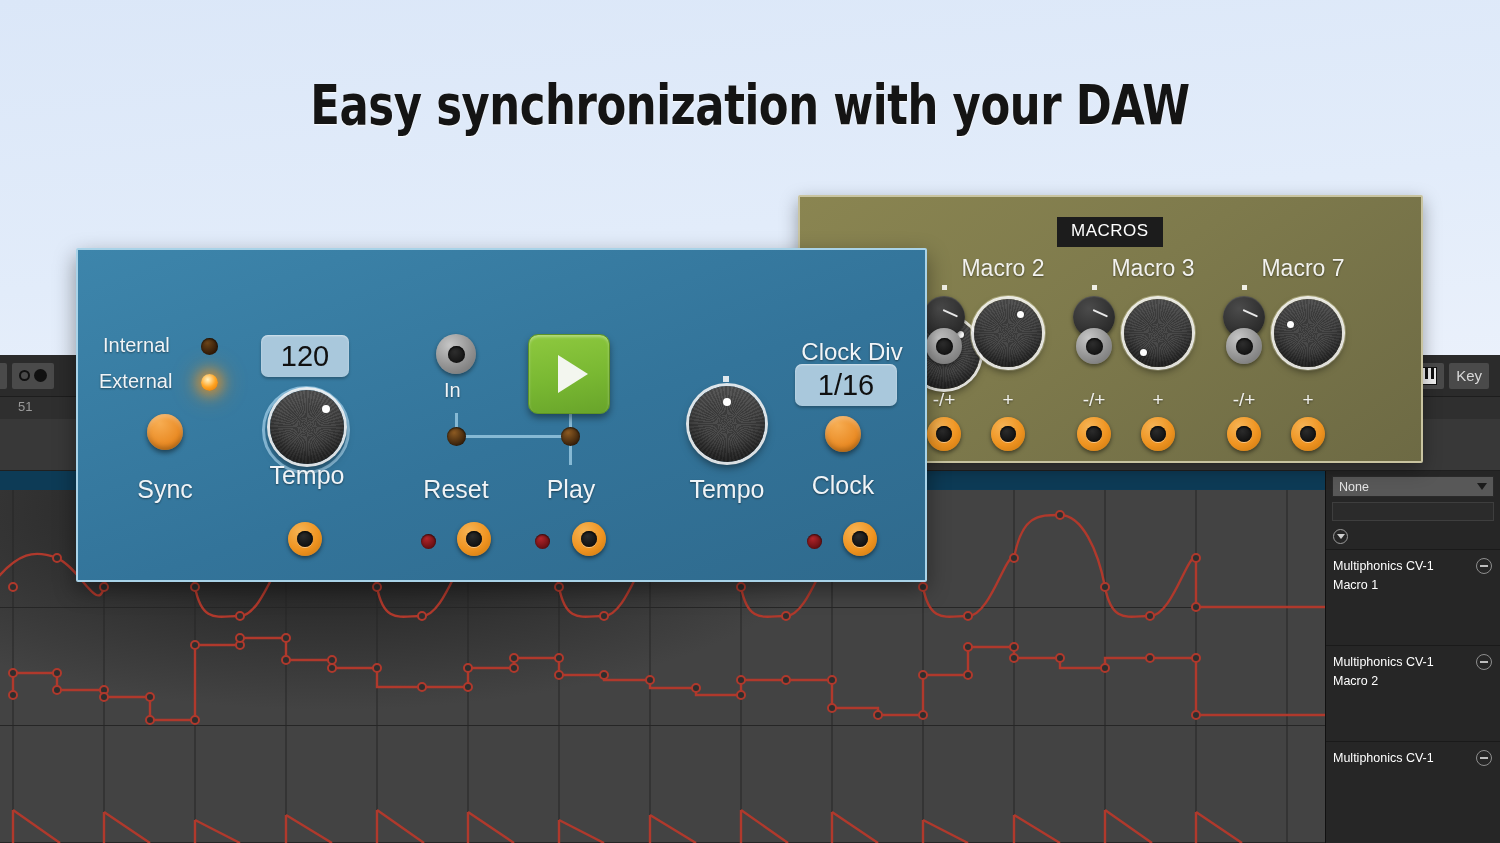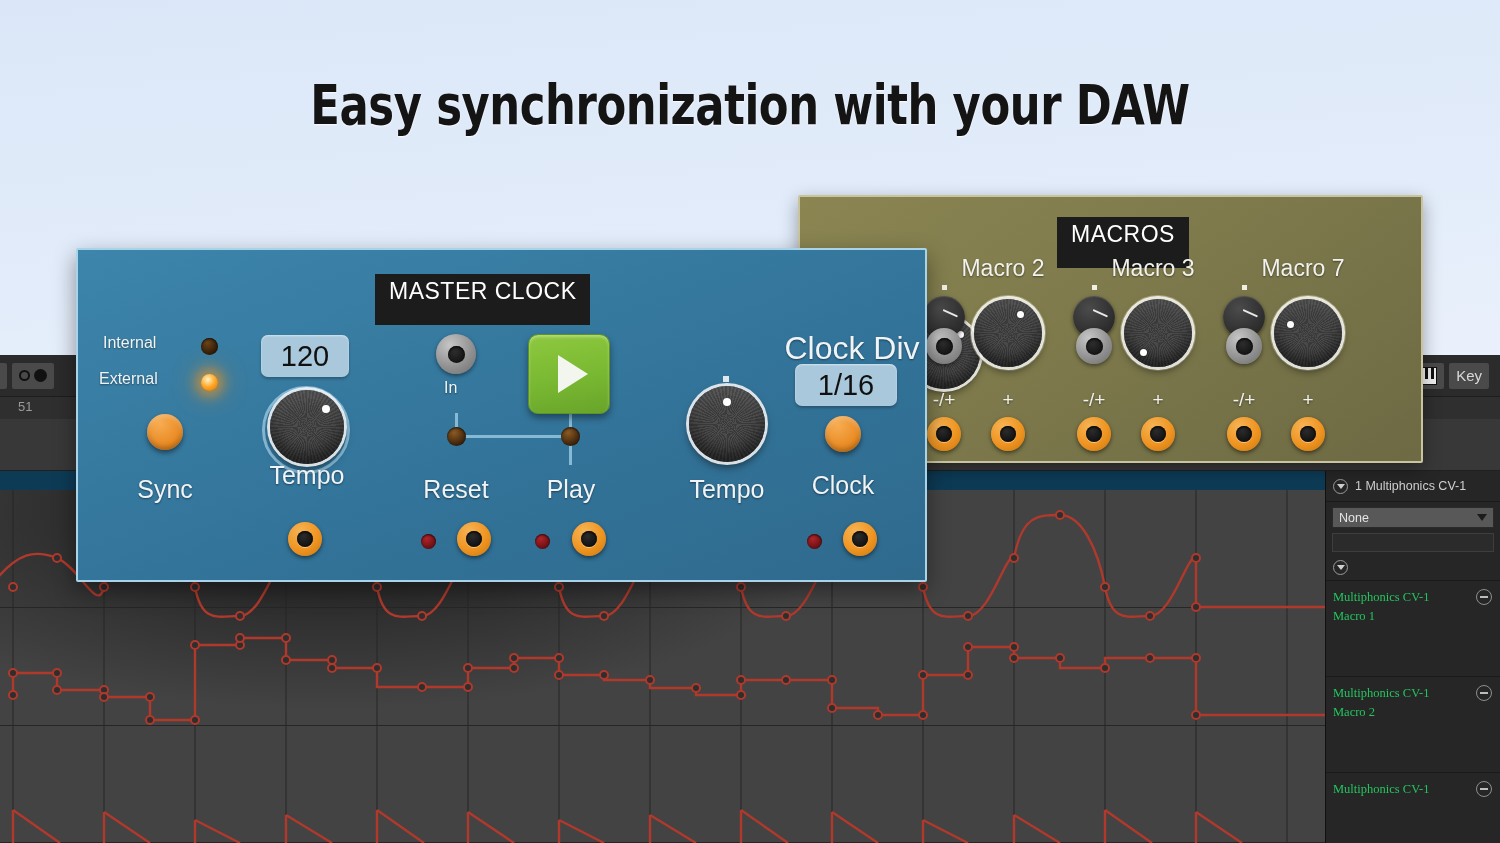--- a/index.html
+++ b/index.html
@@ -88,21 +88,21 @@
   }
   .caret-dn { border-left: 5px solid transparent; border-right: 5px solid transparent; border-top: 7px solid #1b1b1b; }
   .tp-field {
     margin: 5px 6px 0 6px; height: 19px; background: #2b2b2b; border: 1px solid #3e3e3e;
   }
   .tp-expand { padding: 8px 7px 5px 7px; }
   .tp-lane {
     border-top: 1px solid #1a1a1a; height: 96px; padding: 7px 7px 0 7px;
     position: relative;
   }
-  .tp-lane-txt { color: #22c55e; font-size: 12.5px; line-height: 19px; font-family: Liberation Serif, serif; }
+  .tp-lane-txt { color: #ffffff; font-size: 12.5px; line-height: 19px; }
   .minus-circ {
     position: absolute; right: 8px; top: 8px; width: 16px; height: 16px; border-radius: 50%;
     border: 1.5px solid #8e8e8e; display: flex; align-items: center; justify-content: center;
   }
   .minus-circ:after { content:""; width: 8px; height: 1.6px; background: #bdbdbd; }
 
   
   #headline {
     position: absolute; left: 0; top: 72px; width: 1500px; text-align: center;
     font-size: 56px; font-weight: 700; color: #141414; letter-spacing: -0.5px;
@@ -112,22 +112,22 @@
   }
 
   
   #macros {
     position: absolute; left: 798px; top: 195px; width: 625px; height: 268px;
     background: linear-gradient(145deg, #8a8551 0%, #7e7a4c 45%, #6d6a44 100%);
     border: 2px solid #c9c4a0; border-radius: 2px;
     box-shadow: 0 6px 18px rgba(0,0,0,0.35);
   }
   .badge {
-    position: absolute; background: #1c1c1c; color: #fff; font-size: 23px;
-    padding: 4px 14px 20px 14px; letter-spacing: 0.5px;
+    position: absolute; background: #1c1c1c; color: #fff; font-size: 17px;
+    padding: 4px 14px 6px 14px; letter-spacing: 0.5px;
   }
   .macro-col { position: absolute; top: 58px; width: 160px; }
   .macro-name {
     text-align: center; color: #f2f2ee; font-size: 23px;
     text-shadow: 0 1px 2px rgba(0,0,0,0.45); margin-bottom: 2px;
   }
   .macro-row { position: relative; height: 82px; }
 
   
   .knob-sm {
@@ -190,21 +190,21 @@
   }
 
   
   #clock {
     position: absolute; left: 76px; top: 248px; width: 851px; height: 334px;
     background: linear-gradient(160deg, #3d85ab 0%, #33749a 55%, #2f6a8d 100%);
     border: 2px solid #a9d3e8; border-radius: 2px;
     box-shadow: 0 8px 22px rgba(0,0,0,0.40);
   }
   .lbl-w {
-    position: absolute; color: #f0f4f7; font-size: 16px;
+    position: absolute; color: #f0f4f7; font-size: 20px;
     text-shadow: 0 1px 2px rgba(0,0,0,0.45);
   }
   .lbl-c {
     position: absolute; color: #f0f4f7; font-size: 25px; text-align: center;
     text-shadow: 0 1px 2px rgba(0,0,0,0.45);
   }
   .led {
     position: absolute; width: 17px; height: 17px; border-radius: 50%;
   }
   .led.off { background: radial-gradient(circle at 38% 30%, #6b4419, #2a1607 75%); box-shadow: inset 0 1px 2px rgba(0,0,0,0.7); }
@@ -408,24 +408,20 @@
                  M 1105,353 L 1105,320 M 1196,353 L 1196,322"></path>
         <path d="M 13,320 L 60,353 M 104,322 L 150,353 M 195,330 L 240,353 M 286,325 L 332,353
                  M 377,320 L 424,353 M 468,322 L 514,353 M 559,330 L 604,353 M 650,325 L 696,353
                  M 741,320 L 788,353 M 832,322 L 878,353 M 923,330 L 968,353 M 1014,325 L 1060,353
                  M 1105,320 L 1152,353 M 1196,322 L 1242,353"></path>
       </g>
     </svg>
   </div>
 
   <div id="trackpanel">
-    <div class="tp-head">
-      <span class="circ-tri"></span>
-      <span class="tp-title">1 Multiphonics CV-1</span>
-    </div>
     <div class="tp-select">
       <span>None</span>
       <span class="caret-dn"></span>
     </div>
     <div class="tp-field"></div>
     <div class="tp-expand">
       <span class="circ-tri"></span>
     </div>
     <div class="tp-lane">
       <div class="tp-lane-txt">Multiphonics CV-1</div>
@@ -499,21 +495,20 @@
       </div>
     </div>
     <div class="jack-lbl" style="left:-9px; top:134px">-/+</div>
     <div class="jack-lbl" style="left:55px; top:134px">+</div>
     <div class="jack" style="left:4px; top:162px"></div>
     <div class="jack" style="left:68px; top:162px"></div>
   </div>
 </div>
 
 <div id="clock">
-  <div class="badge" style="left:297px; top:24px">MASTER CLOCK</div>
 
   <div class="lbl-w" style="left:25px; top:84px">Internal</div>
   <div class="led off" style="left:123px; top:88px"></div>
   <div class="lbl-w" style="left:21px; top:120px">External</div>
   <div class="led on" style="left:123px; top:124px"></div>
   <div class="btn-round" style="left:69px; top:164px"></div>
   <div class="lbl-c" style="left:47px; top:225px; width:80px">Sync</div>
   <div class="jack" style="left:210px; top:272px"></div>
 
   <div class="numbox" style="left:183px; top:85px; width:88px; height:42px">120</div>
@@ -539,19 +534,19 @@
   <div class="lbl-c" style="left:443px; top:225px; width:100px">Play</div>
   <div class="led-red" style="left:457px; top:284px"></div>
   <div class="jack" style="left:494px; top:272px"></div>
 
   <span class="tick-sq" style="position:absolute; left:645px; top:126px; width:6px; height:6px; background:#dfe8ee"></span>
   <div class="knob-dark" style="left:611px; top:136px; width:76px; height:76px">
     <div class="kdot" style="left:34px; top:12px"></div>
   </div>
   <div class="lbl-c" style="left:598px; top:225px; width:102px">Tempo</div>
 
-  <div class="lbl-c" style="left:694px; top:80px; width:160px; font-size:32px">Clock Div</div>
+  <div class="lbl-c" style="left:694px; top:88px; width:160px; font-size:24px">Clock Div</div>
   <div class="numbox" style="left:717px; top:114px; width:102px; height:42px">1/16</div>
   <div class="btn-round" style="left:747px; top:166px"></div>
   <div class="lbl-c" style="left:715px; top:221px; width:100px">Clock</div>
   <div class="led-red" style="left:729px; top:284px"></div>
   <div class="jack" style="left:765px; top:272px"></div>
 </div>
 
 </body></html>

